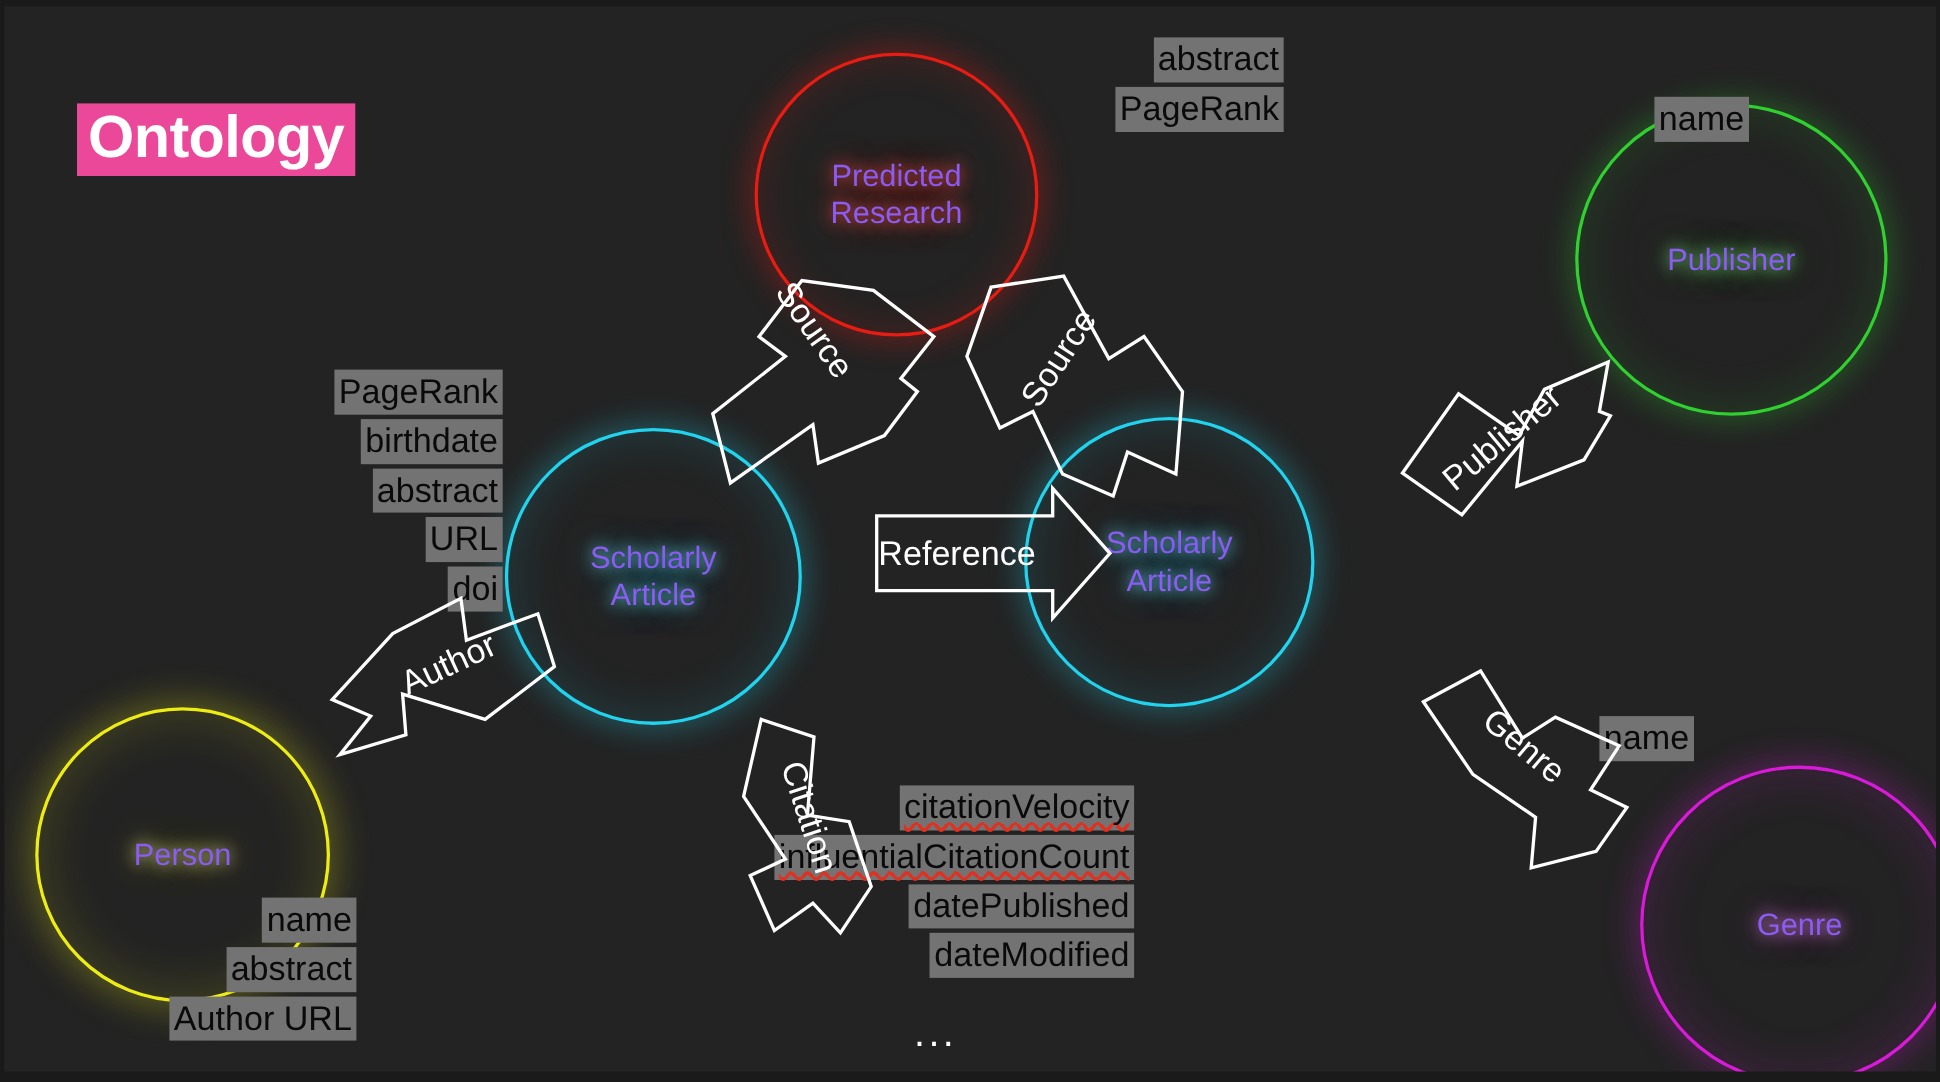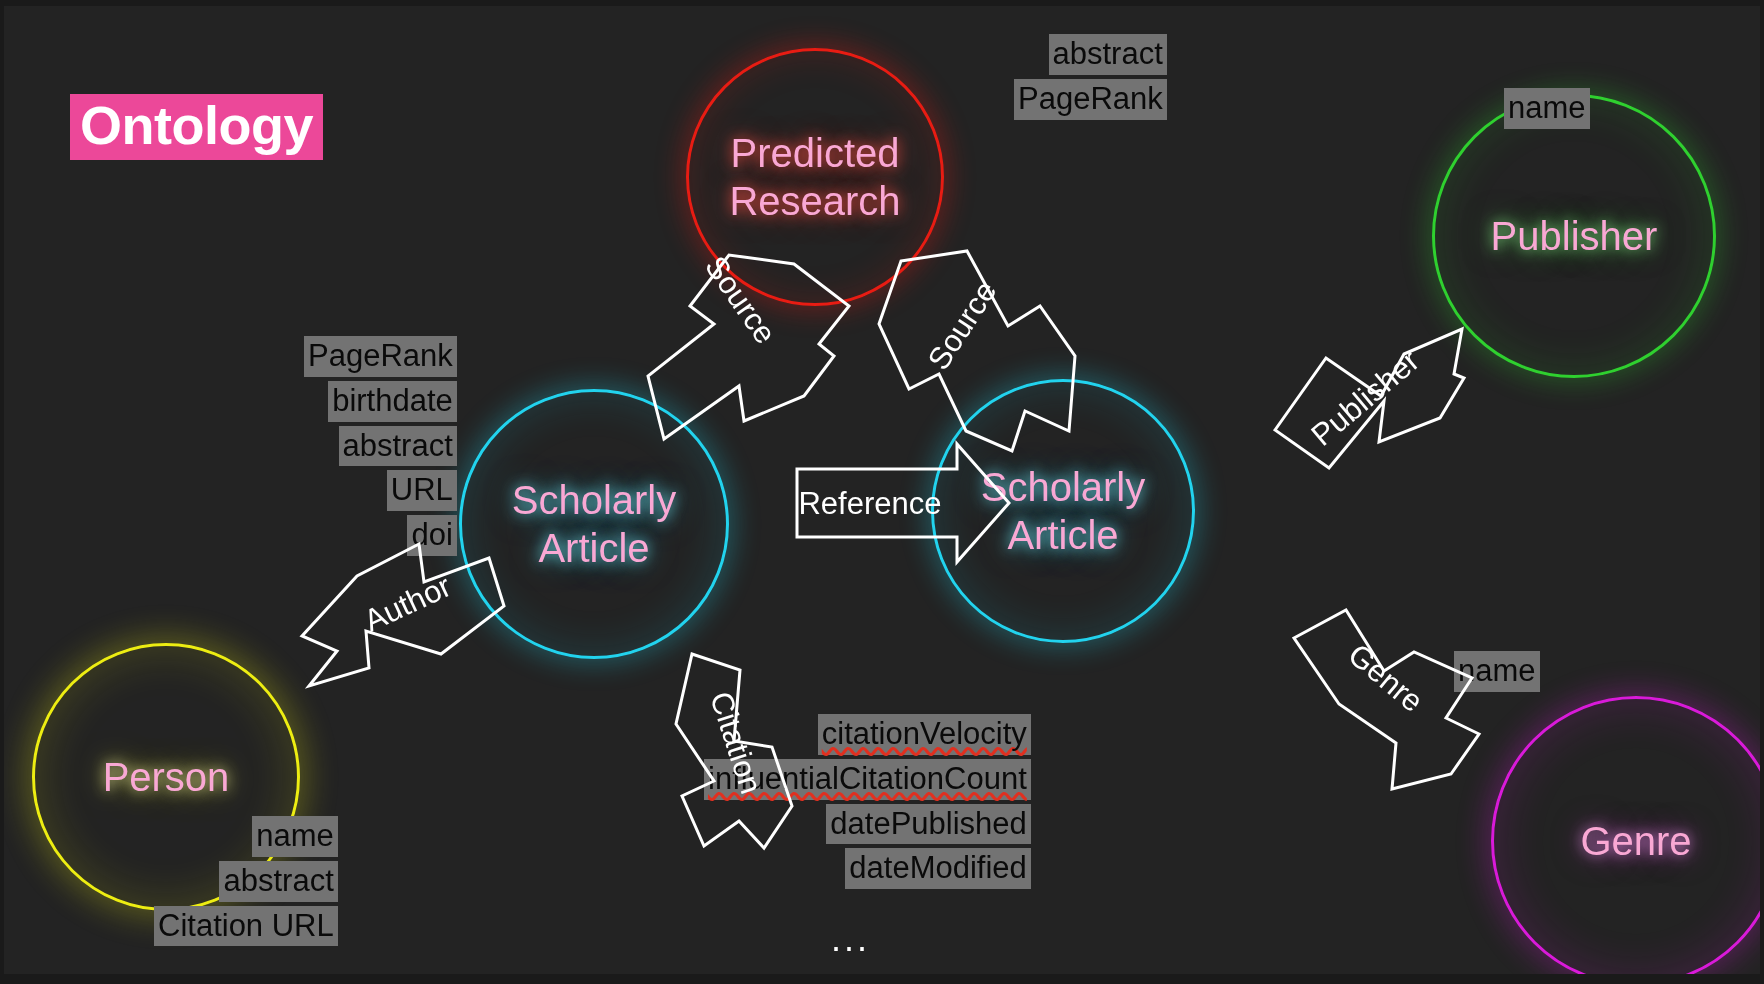--- a/index.html
+++ b/index.html
@@ -35,22 +35,22 @@
   .node{
     position:absolute;
     border-radius:50%;
     border-style:solid;
     border-width:3px;
     box-sizing:border-box;
     display:flex;align-items:center;justify-content:center;
     text-align:center;
   }
   .node .nlabel{
-    color:#f9a8d4;
-    font-size:40px;
+    color:#8b5cf6;
+    font-size:28px;
     line-height:1.2;
     white-space:pre-line;
   }
 
   .node.red{border-color:#e81c13;box-shadow:0 0 26px 6px rgba(232,28,19,.30),inset 0 0 34px 4px rgba(232,28,19,.16);}
   .node.red .nlabel{text-shadow:0 0 14px rgba(255,80,70,.95),0 0 28px rgba(255,60,50,.55);}
 
   .node.cyan{border-color:#22d3ee;box-shadow:0 0 26px 6px rgba(34,211,238,.28),inset 0 0 40px 6px rgba(34,211,238,.13);}
   .node.cyan .nlabel{text-shadow:0 0 14px rgba(120,240,255,.95),0 0 30px rgba(34,211,238,.6);}
 
@@ -152,21 +152,21 @@
     <span>dateModified</span>
   </div>
 
   <div class="props right" style="left:1500px;top:82px;">
     <span>name</span>
   </div>
 
   <div class="props right" style="left:150px;top:810px;">
     <span>name</span>
     <span>abstract</span>
-    <span>Citation URL</span>
+    <span>Author URL</span>
   </div>
 
   <div class="props right" style="left:1450px;top:645px;">
     <span>name</span>
   </div>
 
   <div class="ellipsis" style="left:827px;top:915px;">...</div>
 
   <svg id="arrows" viewBox="0 0 1764 984">
 

